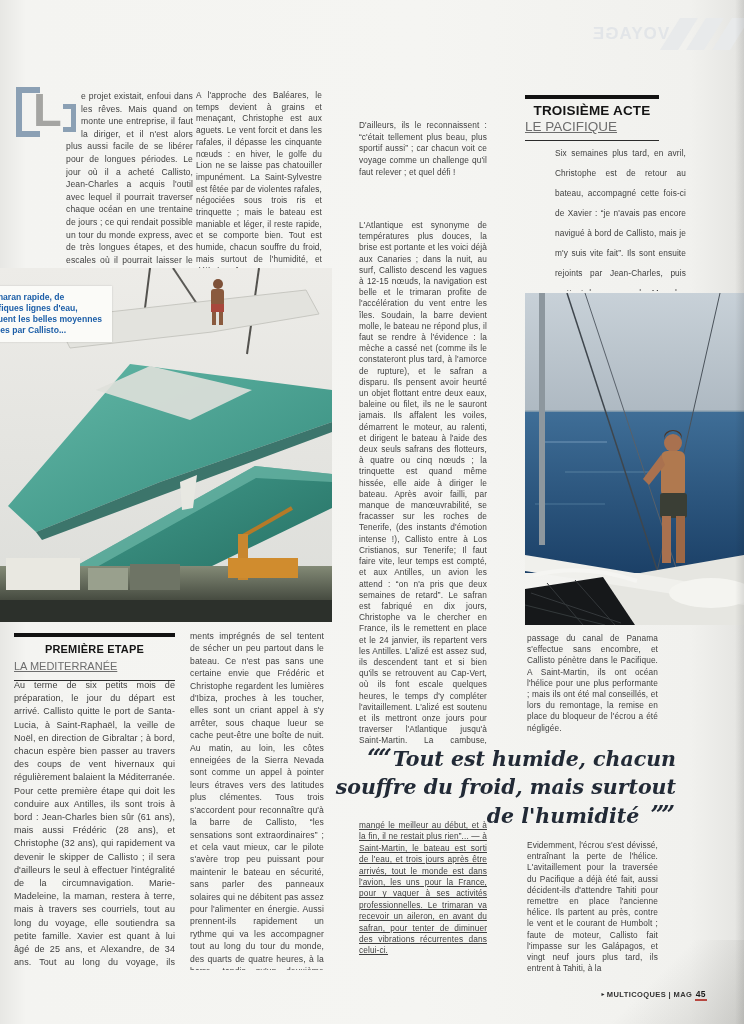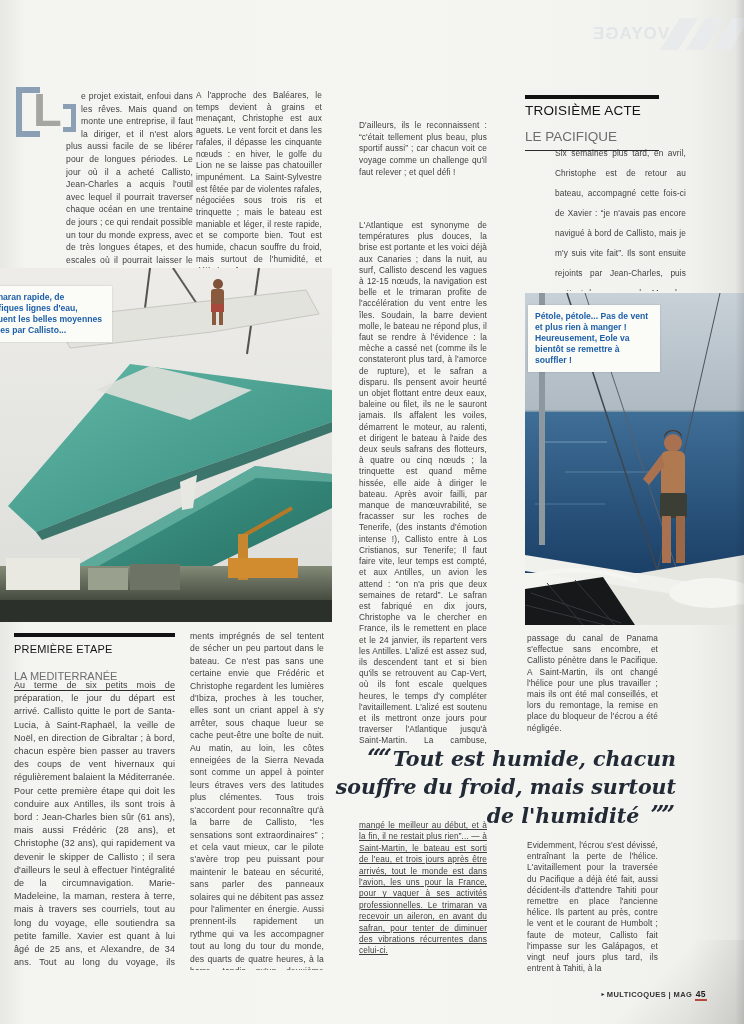--- a/index.html
+++ b/index.html
@@ -20,22 +20,22 @@
   #col4-bottom{left:527px;top:840px;width:131px;height:140px;line-height:11.2px;}
   #col1-bottom{left:14px;top:679px;width:161px;height:290px;font-size:9px;line-height:13.2px;}
   #col2-bottom{left:190px;top:630px;width:134px;height:340px;font-size:8.6px;line-height:12.4px;}
   .dc-spacer{float:left;width:15px;height:50px;}
 
   .section-header{position:absolute;border-top:4px solid #121212;border-bottom:1px solid #2b2b2b;
     padding:4px 0 6px 0;background:transparent;}
   #hdr-premiere{left:14px;top:633px;width:161px;}
   #hdr-second{left:359px;top:170px;width:129px;}
   #hdr-troisieme{left:525px;top:95px;width:134px;}
-  .sh1{font-weight:normal;color:#141414;letter-spacing:0.2px;}
-  .sh2{color:#6d6d6d;margin-top:11px;}
+  .sh1{font-weight:bold;color:#141414;letter-spacing:0.2px;text-align:center;}
+  .sh2{color:#6d6d6d;margin-top:1px;text-decoration:underline;}
   #hdr-premiere .sh1,#hdr-premiere .sh2{font-size:11px;line-height:16px;}
   #hdr-second .sh1,#hdr-second .sh2,#hdr-troisieme .sh1,#hdr-troisieme .sh2{font-size:13.5px;line-height:15px;}
 
   .photo{position:absolute;overflow:hidden;}
   #photo-left{left:0;top:268px;width:332px;height:354px;}
   #photo-right{left:525px;top:293px;width:219px;height:332px;}
   .photo svg{display:block;width:100%;height:100%;}
 
   .caption{position:absolute;background:#fbfbf8;color:#1d5fa8;font-weight:bold;
     font-size:8.6px;line-height:11px;padding:6px 7px;box-shadow:0 0 2px rgba(0,0,0,0.15);}
@@ -191,35 +191,34 @@
       <ellipse cx="186" cy="300" rx="42" ry="15" fill="#f4f4f0"></ellipse>
       <path d="M8,282 Q60,270 112,288" stroke="#f5f5f2" stroke-width="4" fill="none"></path>
       <polygon points="0,296 78,284 110,332 0,332" fill="#16181a"></polygon>
       <line x1="6" y1="300" x2="96" y2="330" stroke="#34383b" stroke-width="1"></line>
       <line x1="0" y1="312" x2="80" y2="332" stroke="#34383b" stroke-width="1"></line>
       <line x1="22" y1="290" x2="58" y2="332" stroke="#34383b" stroke-width="1"></line>
       <line x1="50" y1="287" x2="90" y2="332" stroke="#34383b" stroke-width="1"></line>
     </svg>
   </div>
 
-  <div id="caption-right" class="caption">Pétole, pétole... Pas de vent et plus rien à manger ! Heureusement, Eole va bientôt se remettre à souffler !</div>
 
   <div id="hdr-premiere" class="section-header">
     <div class="sh1">PREMIÈRE ETAPE</div>
     <div class="sh2">LA MEDITERRANÉE</div>
   </div>
   <div id="col1-bottom" class="body-text">Au terme de six petits mois de préparation, le jour du départ est arrivé. Callisto quitte le port de Santa-Lucia, à Saint-Raphaël, la veille de Noël, en direction de Gibraltar ; à bord, chacun espère bien passer au travers des coups de vent hivernaux qui régulièrement balaient la Méditerranée. Pour cette première étape qui doit les conduire aux Antilles, ils sont trois à bord : Jean-Charles bien sûr (61 ans), mais aussi Frédéric (28 ans), et Christophe (32 ans), qui rapidement va devenir le skipper de Callisto ; il sera d'ailleurs le seul à effectuer l'intégralité de la circumnavigation. Marie-Madeleine, la maman, restera à terre, mais à travers ses courriels, tout au long du voyage, elle soutiendra sa petite famille. Xavier est quant à lui âgé de 25 ans, et Alexandre, de 34 ans. Tout au long du voyage, ils alterneront leur présence à bord, selon leurs périodes de disponibilité.</div>
   <div id="col2-bottom" class="body-text">ments imprégnés de sel tentent de sécher un peu partout dans le bateau. Ce n'est pas sans une certaine envie que Frédéric et Christophe regardent les lumières d'Ibiza, proches à les toucher, elles sont un criant appel à s'y arrêter, sous chaque lueur se cache peut-être une boîte de nuit. Au matin, au loin, les côtes enneigées de la Sierra Nevada sont comme un appel à pointer leurs étraves vers des latitudes plus clémentes. Tous trois s'accordent pour reconnaître qu'à la barre de Callisto, “les sensations sont extraordinaires” ; et cela vaut mieux, car le pilote s'avère trop peu puissant pour maintenir le bateau en sécurité, sans parler des panneaux solaires qui ne débitent pas assez pour l'alimenter en énergie. Aussi prennent-ils rapidement un rythme qui va les accompagner tout au long du tour du monde, des quarts de quatre heures, à la barre, tandis qu'un deuxième équipier, en stand-by, cuisine, mange, fait sa toilette... Pendant que le troisième dort.</div>
 
   <div id="pull-quote">
     <span class="q-mark">““</span><span>Tout est humide, chacun souffre du froid, mais surtout de l'humidité</span> <span class="q-mark">””</span>
   </div>
 
   <div id="col3-bottom" class="body-text">mangé le meilleur au début, et à la fin, il ne restait plus rien”... — à Saint-Martin, le bateau est sorti de l'eau, et trois jours après être arrivés, tout le monde est dans l'avion, les uns pour la France, pour y vaquer à ses activités professionnelles. Le trimaran va recevoir un aileron, en avant du safran, pour tenter de diminuer des vibrations récurrentes dans celui-ci.</div>
-  <div id="col4-mid" class="body-text">passage du canal de Panama s'effectue sans encombre, et Callisto pénètre dans le Pacifique. A Saint-Martin, ils ont changé l'hélice pour une plus travailler ; mais ils ont été mal conseillés, et lors du remontage, la remise en place du bloqueur de l'écrou a été négligée.</div>
+  <div id="col4-mid" class="body-text">passage du canal de Panama s'effectue sans encombre, et Callisto pénètre dans le Pacifique. A Saint-Martin, ils ont océan l'hélice pour une plus performante ; mais ils ont été mal conseillés, et lors du remontage, la remise en place du bloqueur de l'écrou a été négligée.</div>
   <div id="col4-bottom" class="body-text">Evidemment, l'écrou s'est dévissé, entraînant la perte de l'hélice. L'avitaillement pour la traversée du Pacifique a déjà été fait, aussi décident-ils d'attendre Tahiti pour remettre en place l'ancienne hélice. Ils partent au près, contre le vent et le courant de Humbolt ; faute de moteur, Callisto fait l'impasse sur les Galápagos, et vingt neuf jours plus tard, ils entrent à Tahiti, à la</div>
 
   <div id="footer">
     <span class="arrow">►</span><span>MULTICOQUES</span>
     <span>|</span>
     <span>MAG</span>
     <span class="pg">45</span>
   </div>
 
   <div class="edge-shade"></div>

